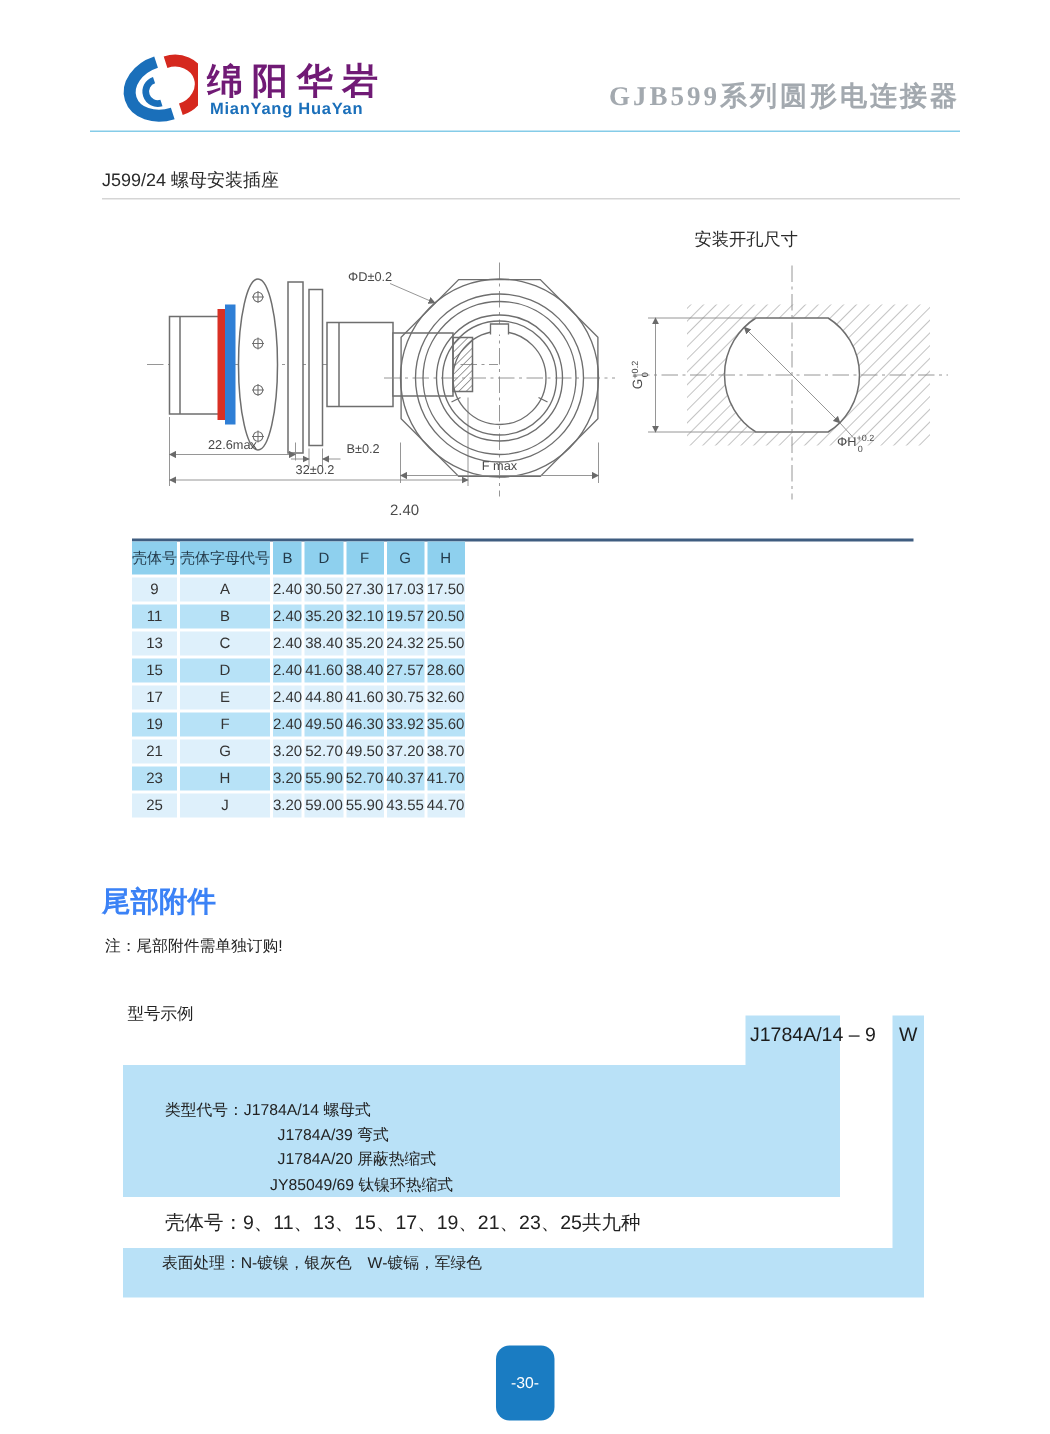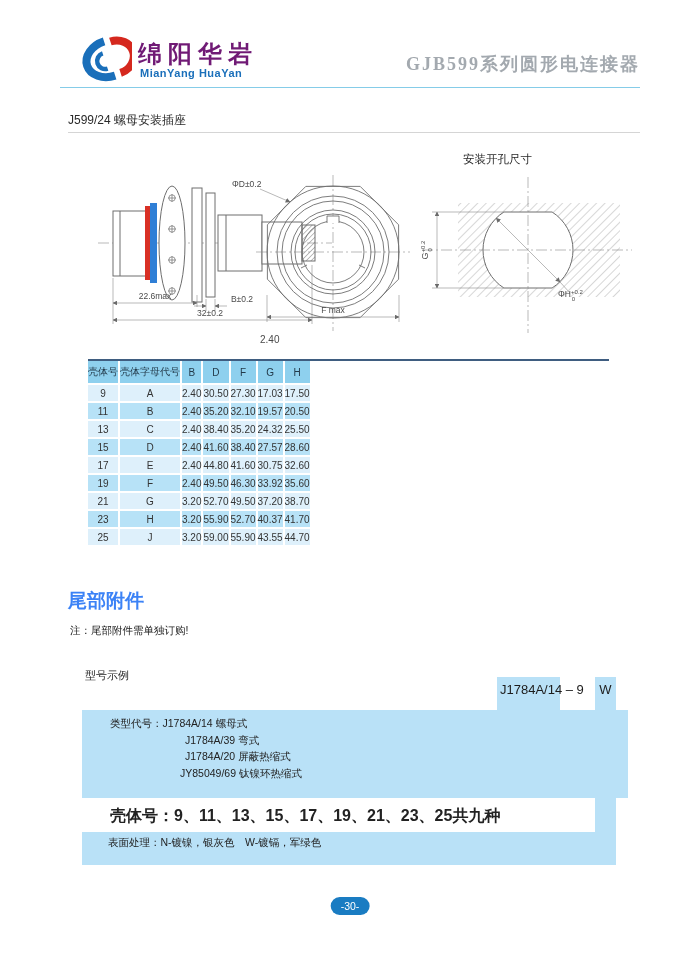--- a/index.html
+++ b/index.html
@@ -33,31 +33,31 @@
   
   .tail-title { left:68px; top:588px; font-size:19px; font-weight:bold; color:#3b82f6; }
   .tail-note  { left:70px; top:624px; font-size:10.5px; color:#222; }
   .ex-label   { left:85px; top:668px; font-size:11px; color:#222; }
 
   .blue-block { background:#b9e1f7; }
   .model-tab  { left:497px; top:677px; width:63px; height:33px; }
   .model-num  { left:500px; top:682px; font-size:13px; color:#1c1c1c; }
   .w-col      { left:595px; top:677px; width:21px; height:176px; }
   .w-text     { left:595px; top:682px; width:21px; text-align:center; font-size:13px; color:#1c1c1c; }
-  .type-block { left:82px; top:710px; width:546px; height:88px; padding-top:5px; box-sizing:border-box; }
+  .type-block { left:82px; top:710px; width:478px; height:88px; padding-top:22px; box-sizing:border-box; }
   .type-row   { font-size:10.5px; line-height:16.6px; color:#222; padding-left:103px; }
   .type-row.first { padding-left:28px; }
-  .shell-line { left:110px; top:806px; font-size:16px; color:#222;font-weight:bold; }
+  .shell-line { left:110px; top:806px; font-size:13px; color:#222; }
   .finish-strip { left:82px; top:832px; width:534px; height:33px; }
   .finish-strip span { display:block; padding-left:26px; line-height:21px; font-size:10.5px; color:#222; }
 
   
   .page-pill { left:50%; top:897px; transform:translateX(-50%);
                background:#1a7cc2; color:#fff; font-size:10.5px;
-               padding:3px 10px; border-radius:9px; }
+               padding:19px 10px; border-radius:9px; }
 </style>
 </head>
 <body>
 
 <div class="page">
 
   <svg class="abs" style="left:72px; top:34px;" width="60" height="52" viewBox="0 0 60 52">
     <g transform="rotate(-18 30 27)">
       <path d="M 38,9 A 21,16 0 1 0 38,45" fill="none" stroke="#1a6fba" stroke-width="8"></path>
       <path d="M 33,20 A 8,8 0 1 0 33,36" fill="none" stroke="#1a6fba" stroke-width="4.5"></path>

